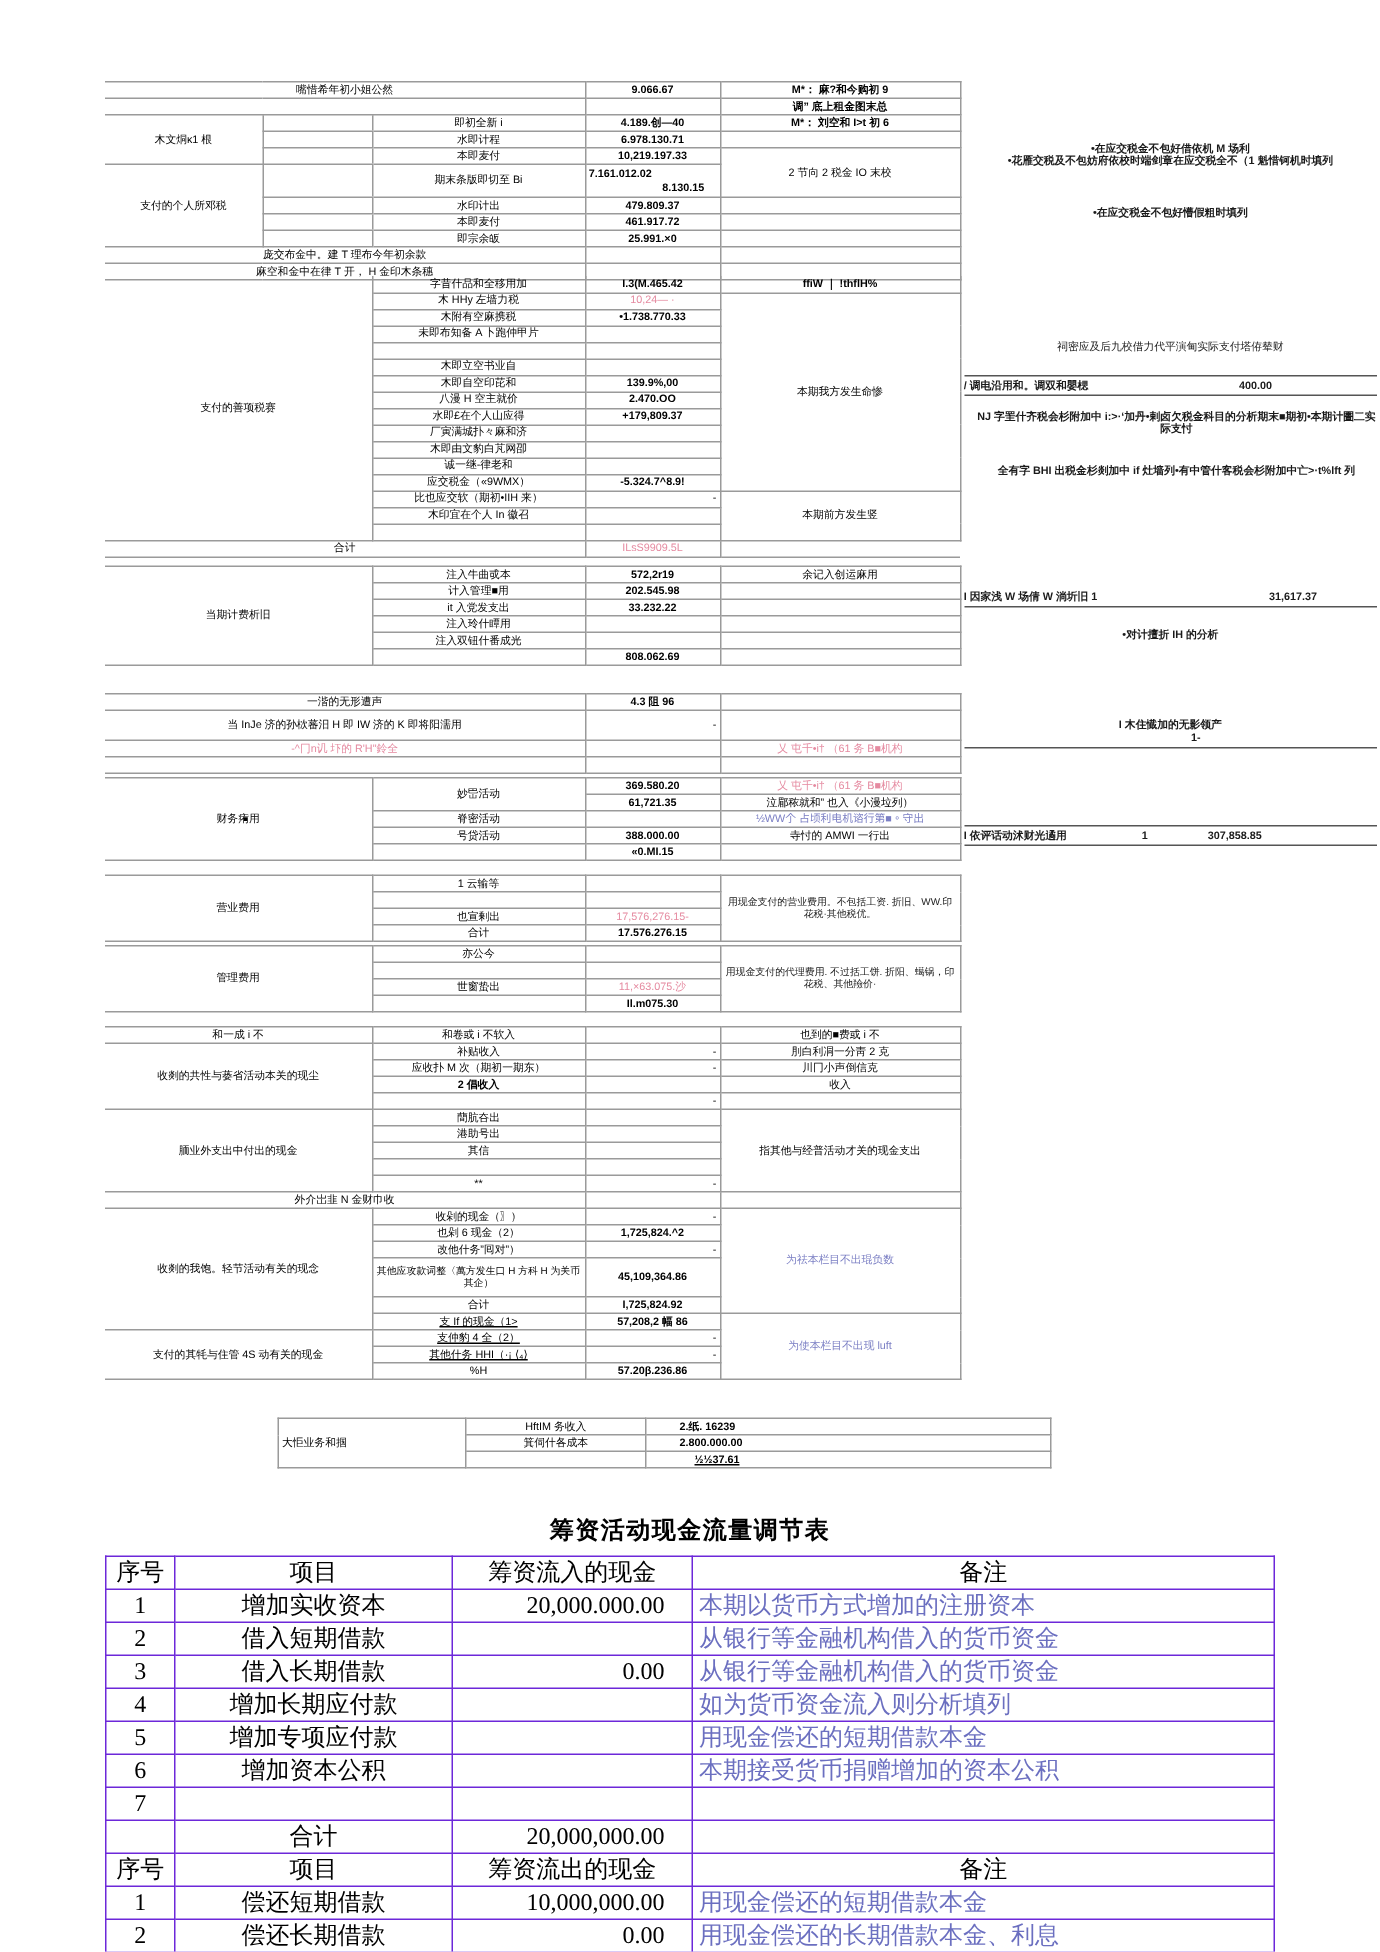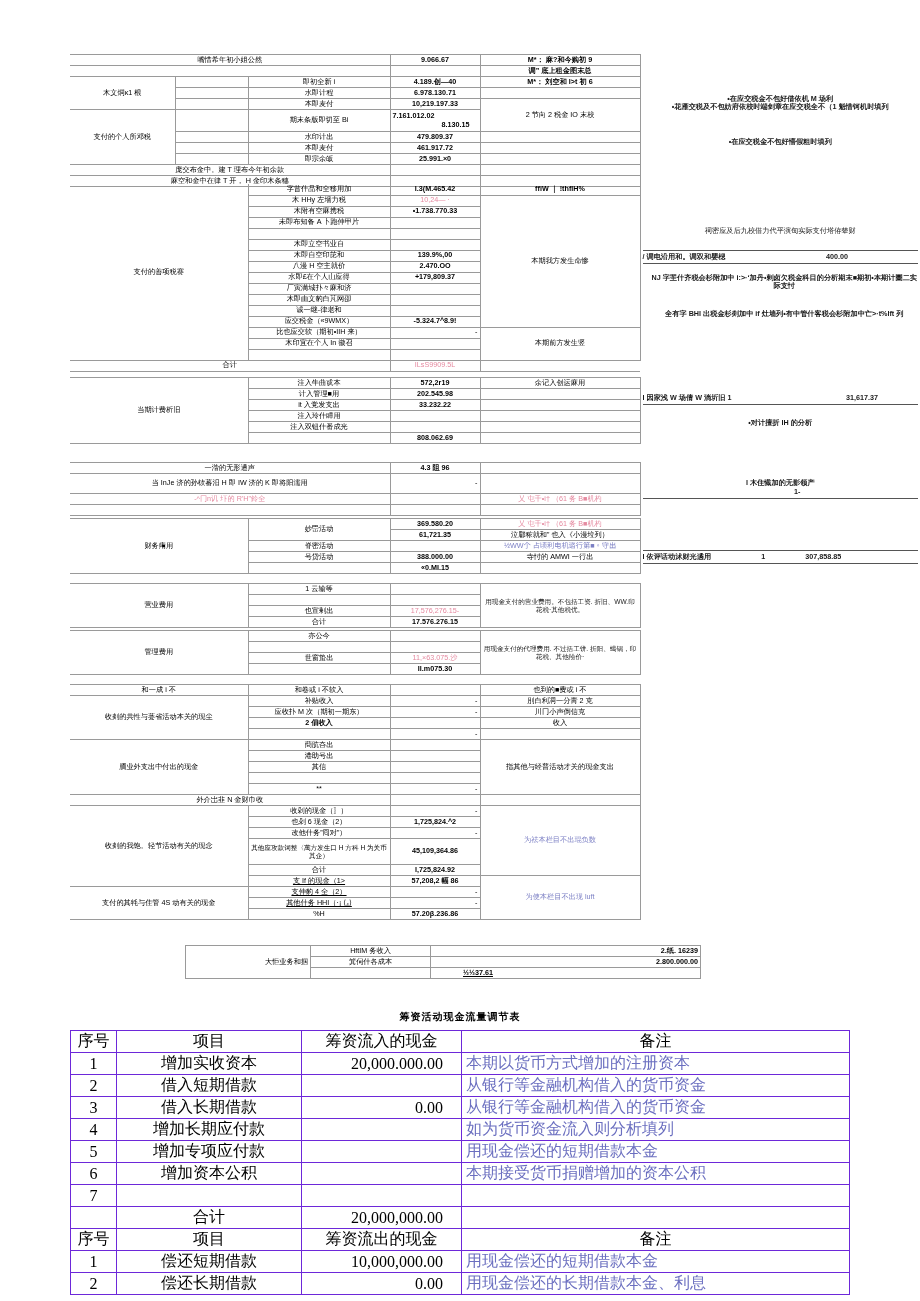--- a/index.html
+++ b/index.html
@@ -29,21 +29,21 @@
     padding: 0 2px;
     font-size: 7.2px;
     line-height: 1.15;
     vertical-align: middle;
     height: 11px;
     overflow: hidden;
     white-space: nowrap;
   }
   .c { text-align: center; }
   .r { text-align: right; padding-right: 6px; }
-  .l { text-align: right; padding-left: 4px; }
+  .l { text-align: left; padding-left: 4px; }
   .b { font-weight: bold; }
   .pink { color: #e58aa0; }
   .blue { color: #7b7fc4; }
   .nb { border: none !important; }
   .nbl { border-left: none !important; }
   .nbr { border-right: none !important; }
   .nbt { border-top: none !important; }
 
   .note {
     font-size: 7.2px;
@@ -62,21 +62,21 @@
 
   
   .bottom-wrap {
     position: absolute;
     left: 70px;
     top: 1010px;
     width: 780px;
   }
   .bottom-title {
     text-align: center;
-    font-size: 10px;
+    font-size: 16px;
     font-weight: bold;
     font-family: Liberation Serif, serif;
     letter-spacing: 1px;
     margin-bottom: 6px;
   }
   table.clean {
     border-collapse: collapse;
     table-layout: fixed;
     width: 780px;
     font-family: "Liberation Serif", "DejaVu Serif", serif;

